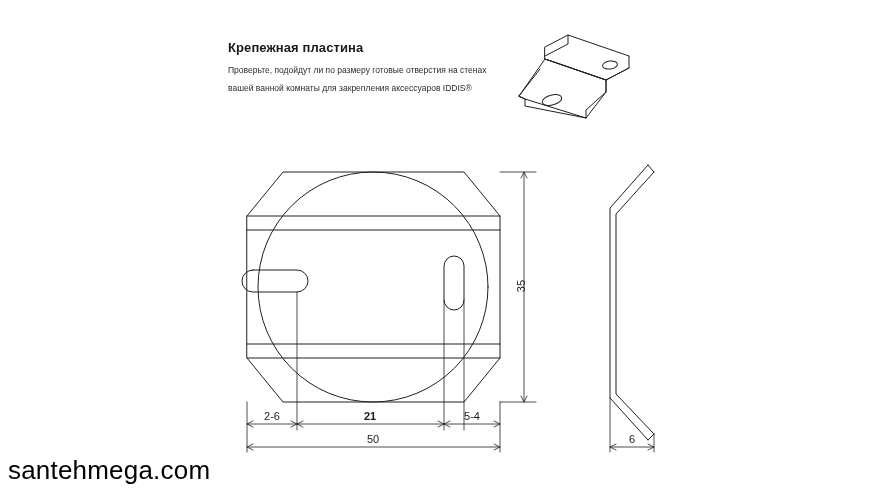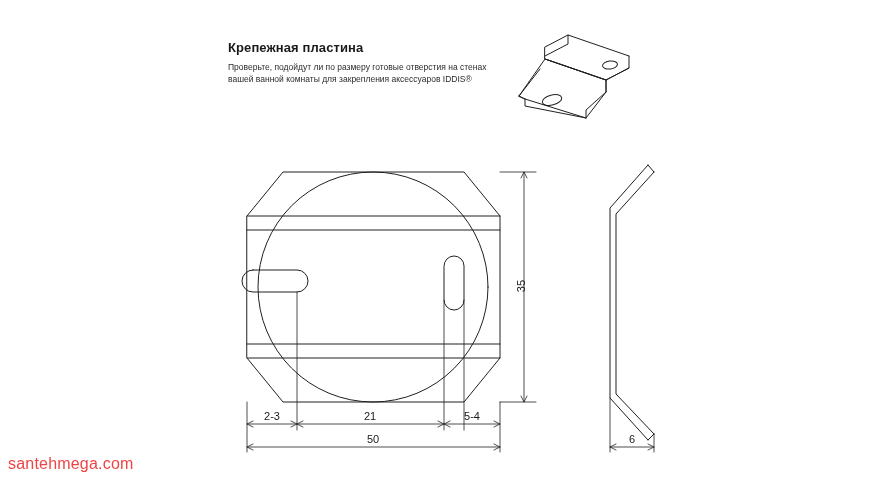--- a/index.html
+++ b/index.html
@@ -27,29 +27,29 @@
     font-weight: bold;
     color: #1a1a1a;
     letter-spacing: 0.1px;
   }
   .desc {
     position: absolute;
     left: 228px;
     top: 61px;
     width: 268px;
     font-size: 8.5px;
-    line-height: 12px;
+    line-height: 18px;
     color: #2b2b2b;
   }
   .watermark {
     position: absolute;
     left: 8px;
     top: 455px;
-    font-size: 16px;
-    color: #ef4444;
+    font-size: 26px;
+    color: #000000;
     font-weight: normal;
     letter-spacing: 0.2px;
   }
   .dim-label {
     position: absolute;
     font-size: 11px;
     color: #1a1a1a;
     text-align: center;
   }
   .dim-label.vertical {
@@ -156,21 +156,21 @@
         <path d="M610,398 L610,452"></path>
         <path d="M654,434 L654,452"></path>
         <path d="M610,447 L654,447"></path>
         <path d="M616,444 L610,447 L616,450"></path>
         <path d="M648,444 L654,447 L648,450"></path>
       </g>
     </g>
   </svg>
 
   <div class="dim-label vertical" style="left:506px; top:280px; width:30px;">35</div>
-  <div class="dim-label" style="left:252px; top:410px; width:40px;">2-3</div>
-  <div class="dim-label" style="left:355px; top:410px; width:30px;">21</div>
+  <div class="dim-label" style="left:252px; top:410px; width:40px;">2-6</div>
+  <div class="dim-label" style="left:355px; top:410px; width:30px;font-weight:bold;">21</div>
   <div class="dim-label" style="left:452px; top:410px; width:40px;">5-4</div>
   <div class="dim-label" style="left:358px; top:433px; width:30px;">50</div>
   <div class="dim-label" style="left:617px; top:433px; width:30px;">6</div>
 
   <div class="watermark">santehmega.com</div>
 
 </div>
 
 </body></html>

